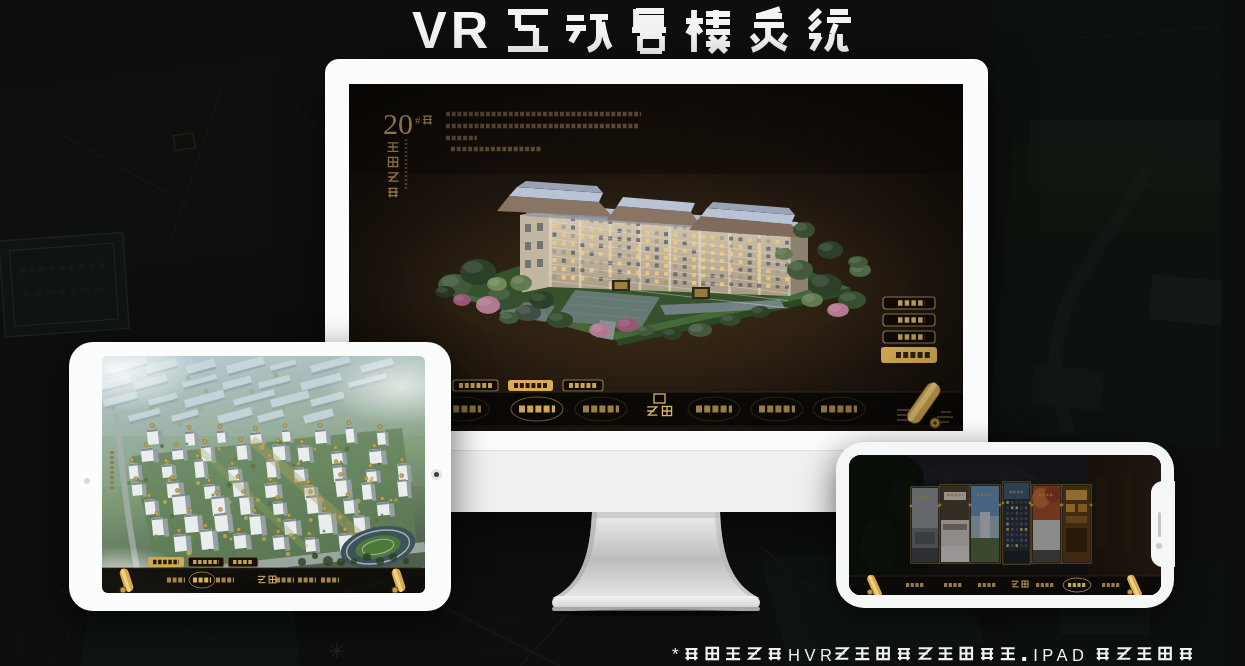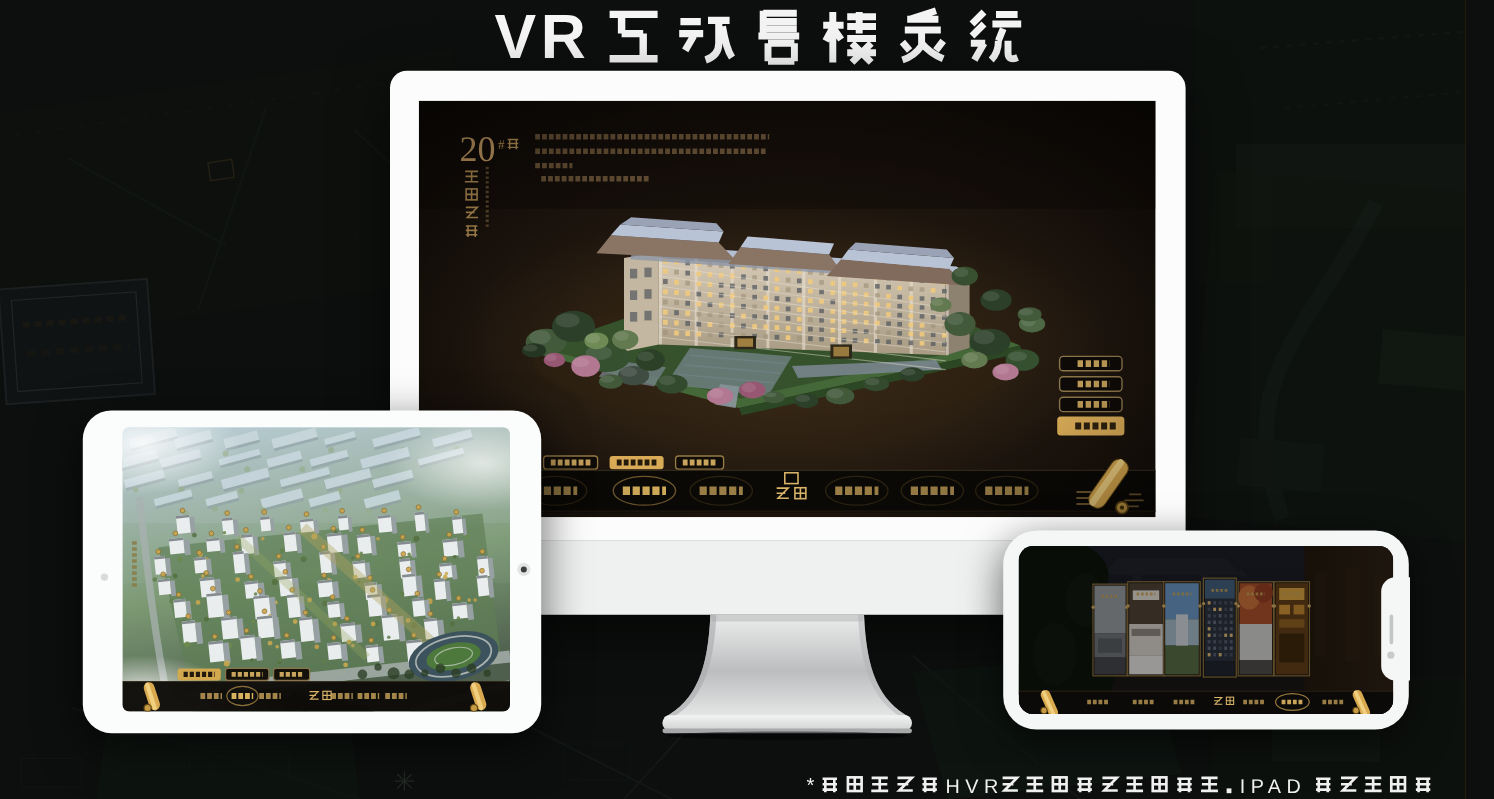--- a/index.html
+++ b/index.html
@@ -1,15 +1,15 @@
 <!DOCTYPE html>
 <html><head><meta charset="utf-8">
 <style>
 html,body{margin:0;padding:0;background:#0c0f0d;}
-#page{position:relative;width:1221px;height:666px;overflow:hidden;background:#f97316;
+#page{position:relative;width:1221px;height:666px;overflow:hidden;background:#5eead4;
   font-family:"Liberation Sans",sans-serif;}
 #page *{box-sizing:border-box;}
 .abs{position:absolute;}
 </style></head><body>
 <div id="page">
 
 <svg class="abs" style="left:0;top:0" width="1245" height="666" viewBox="0 0 1245 666">
 <rect width="1245" height="666" fill="#0c0f0d"></rect>
 <g transform="rotate(-8 0 160)" opacity="0.55">
 <rect x="-40" y="95" width="430" height="190" fill="#0f120e"></rect>

